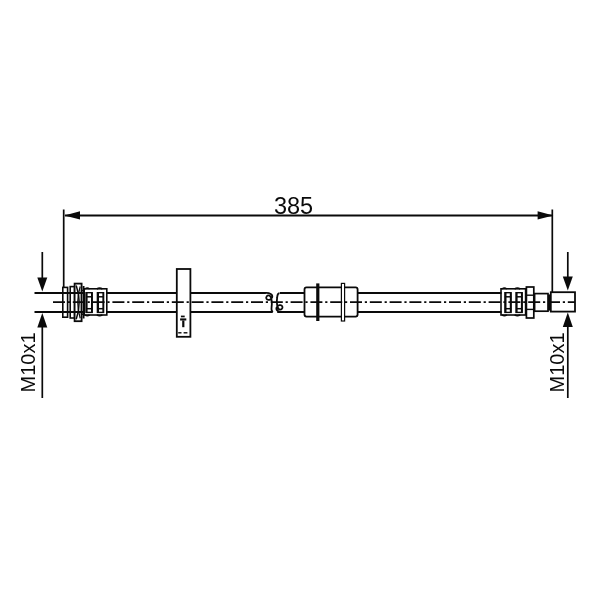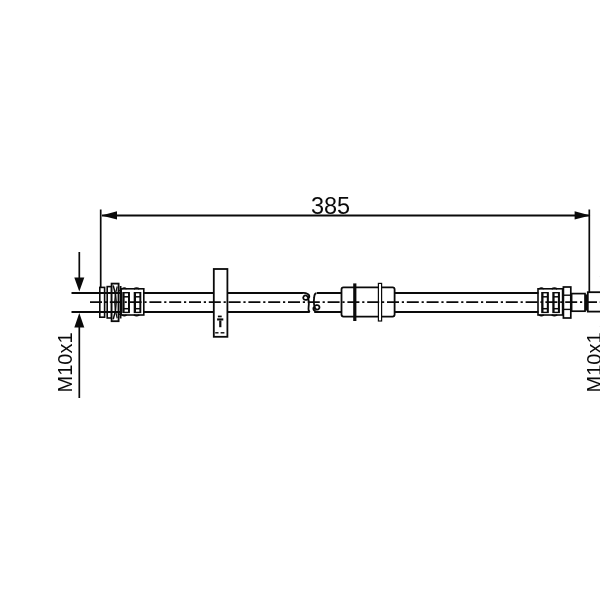--- a/index.html
+++ b/index.html
@@ -1,16 +1,16 @@
 <!DOCTYPE html>
 <html><head>
 <meta charset="utf-8">
 <style>
   html,body{margin:0;padding:0;background:#fff;}
-  #stage{width:516px;height:600px;position:relative;background:#a3a3a3;will-change:transform;transform:translateZ(0);margin-left:37px;}
+  #stage{width:516px;height:600px;position:relative;background:#a3a3a3;will-change:transform;transform:translateZ(0);}
   svg{display:block;}
   text{font-family:"Liberation Sans",sans-serif;fill:#0a0a0a;}
 </style>
 </head>
 <body>
 <div id="stage">
 <svg width="600" height="600" viewBox="0 0 600 600" xmlns="http://www.w3.org/2000/svg">
 
   <rect x="0" y="0" width="600" height="600" fill="#ffffff"></rect>
 

